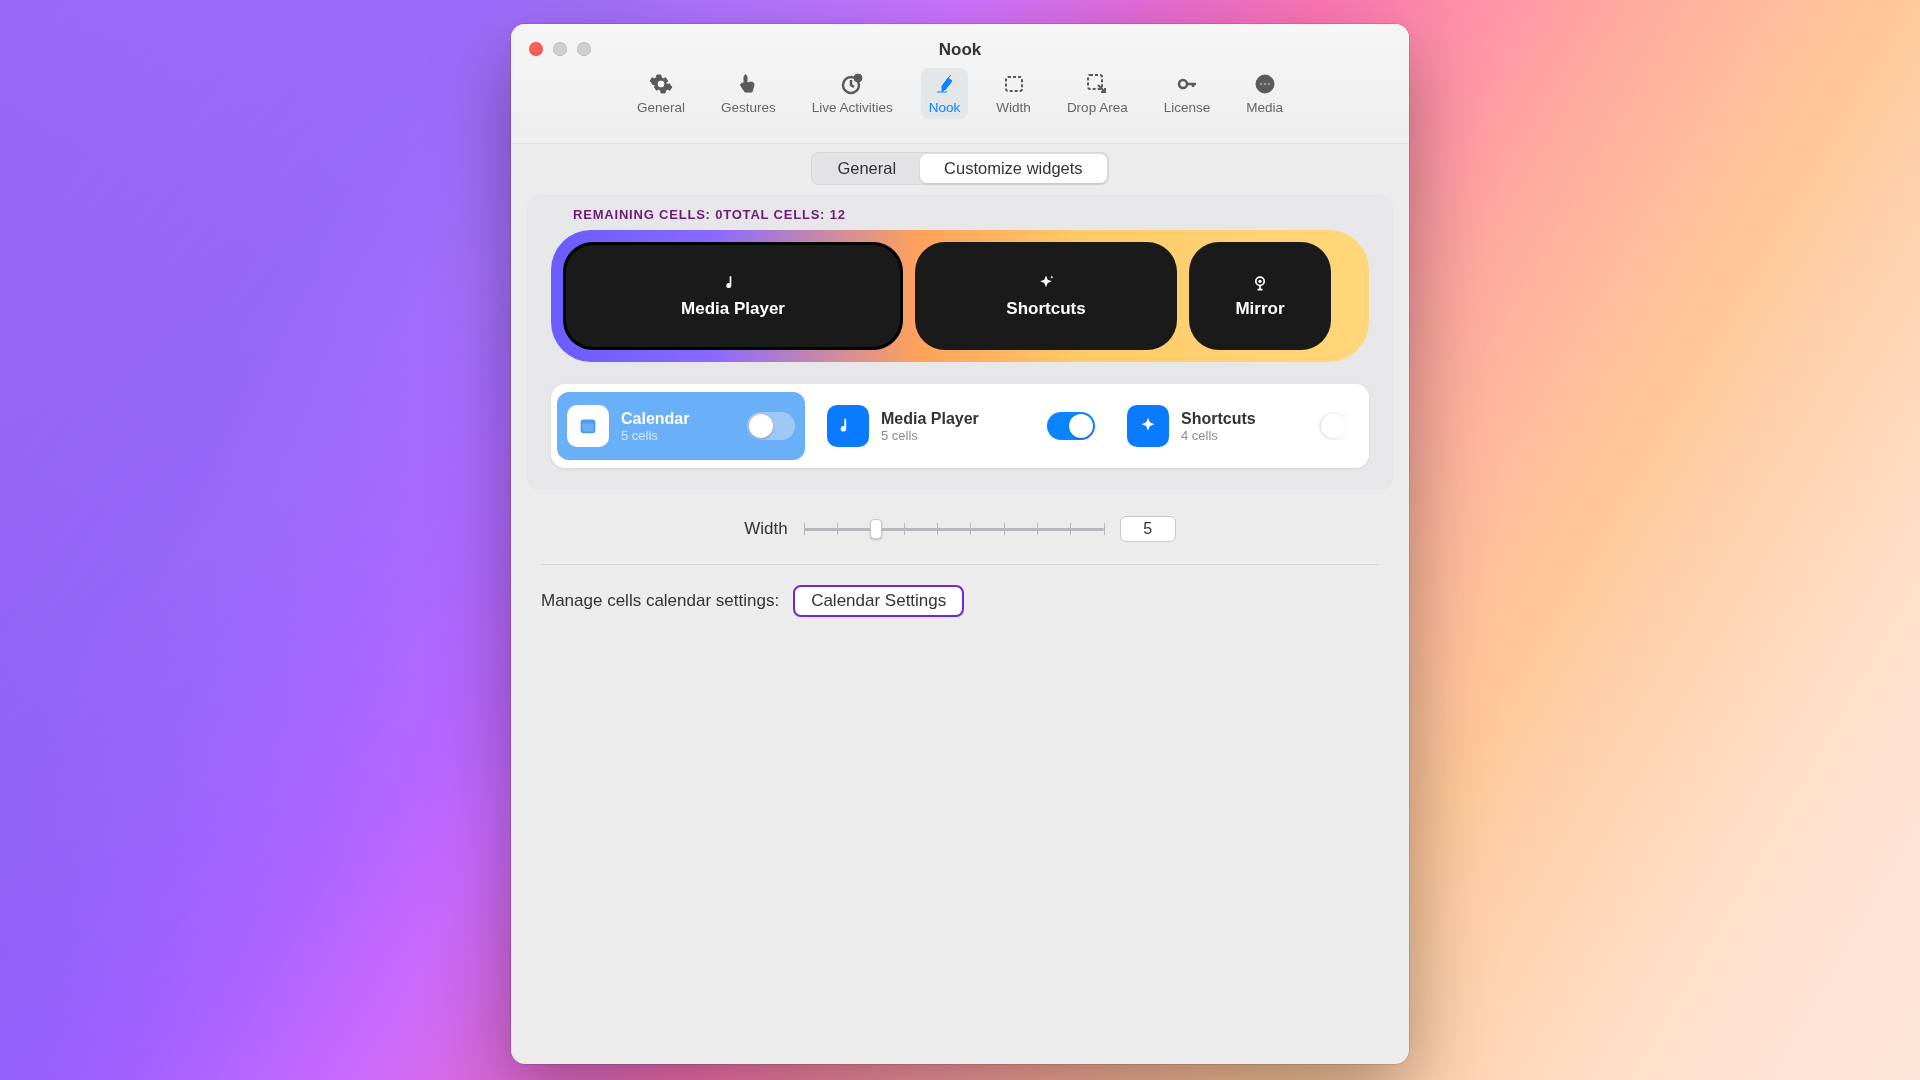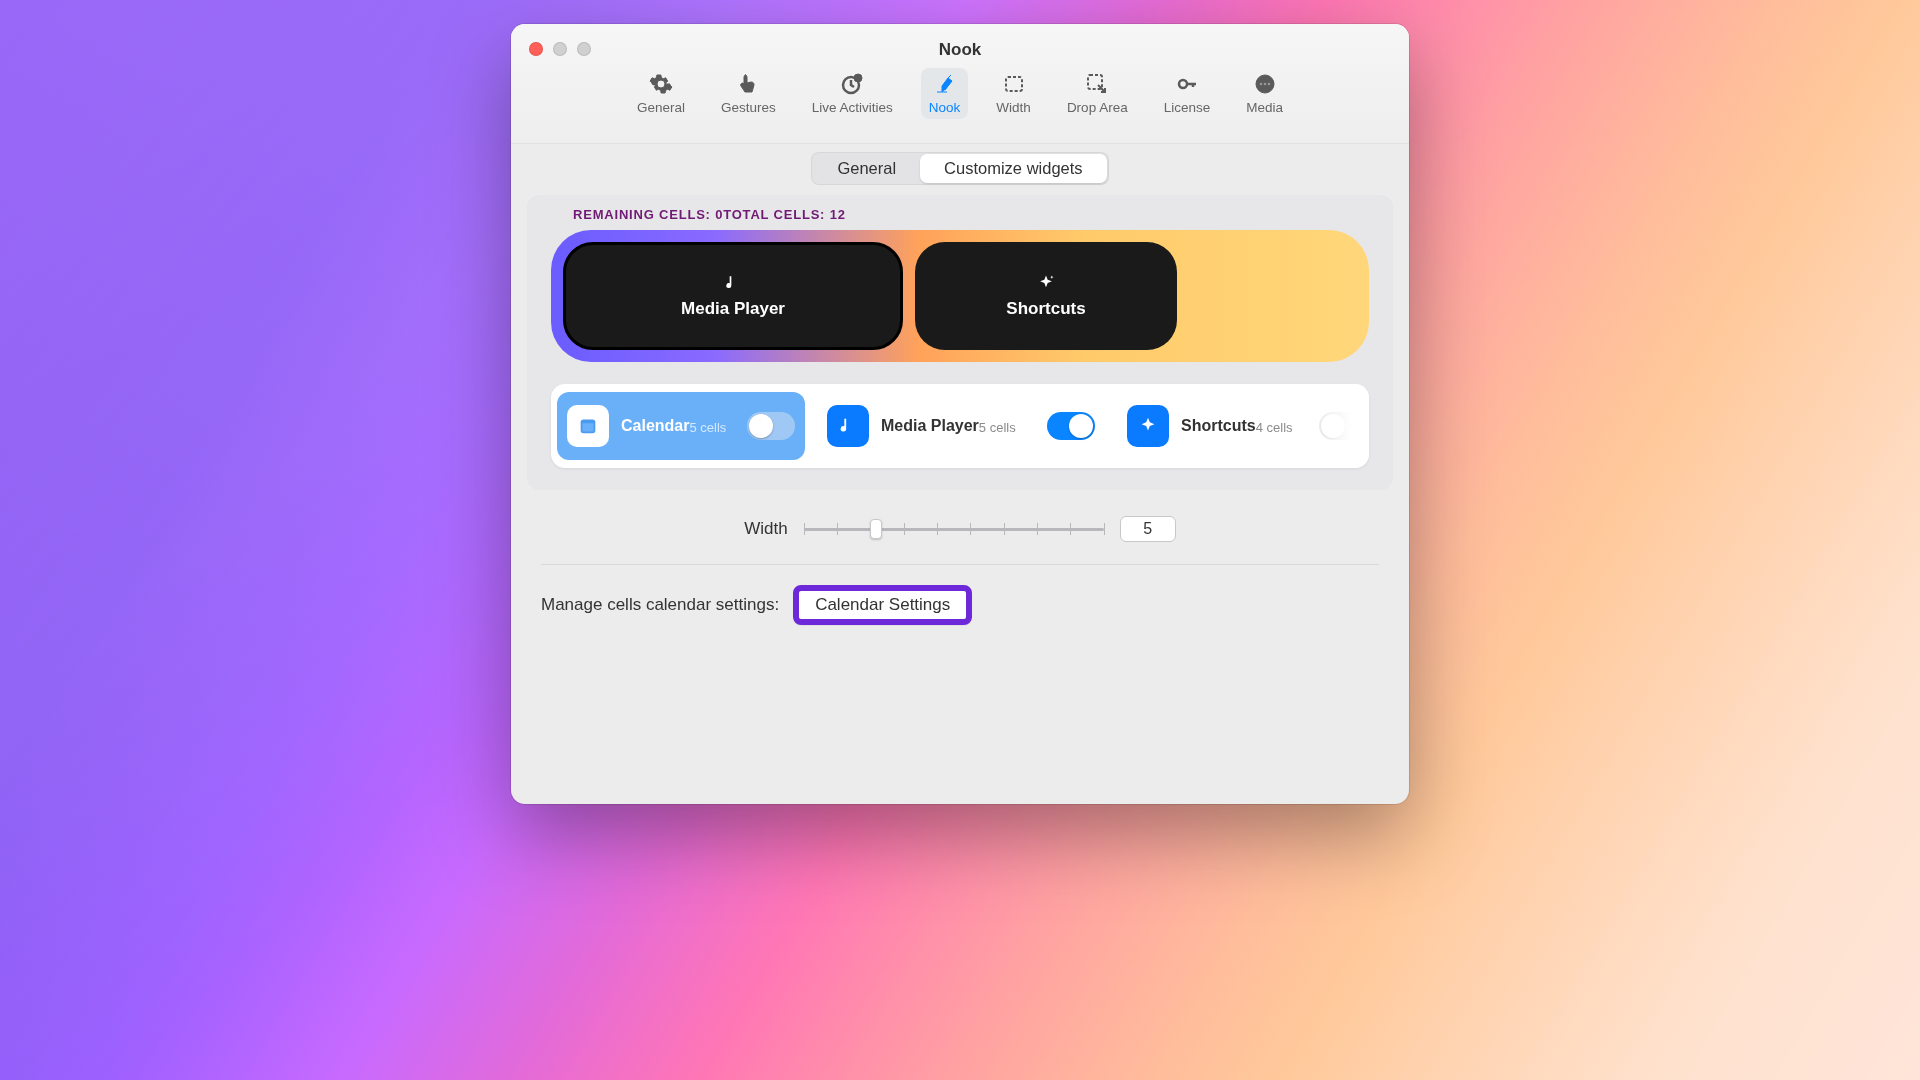--- a/index.html
+++ b/index.html
@@ -13,21 +13,21 @@
   .desktop::before {
     content:""; position:absolute; inset:0;
     background: linear-gradient(135deg, rgba(90,60,220,0.9) 0%, rgba(120,80,255,0.4) 25%, transparent 40%),
                 linear-gradient(300deg, rgba(255,120,170,0.9) 0%, rgba(255,150,120,0.5) 30%, transparent 55%);
     mix-blend-mode: screen;
   }
   
   .window {
     position: absolute;
     left: 511px; top: 24px;
-    width: 898px; height: 780px;
+    width: 898px; height: 1040px;
     background: #ececec;
     border-radius: 14px;
     box-shadow: 0 30px 80px rgba(0,0,0,0.35), 0 0 0 1px rgba(0,0,0,0.1);
     display: flex; flex-direction: column;
     overflow: hidden;
   }
   
   .titlebar {
     height: 120px;
     border-bottom: 1px solid rgba(0,0,0,0.08);
@@ -93,21 +93,21 @@
     pointer-events:none;
   }
   .wcard {
     height:68px; border-radius:12px; display:flex; align-items:center; padding:0 10px; gap:12px; flex:0 0 auto;
   }
   .wcard.selected { background:#6ab0f8; width:248px; color:#fff;}
   .wcard.plain { width:288px; }
   .wcard.plain2 { width:260px; }
   .wicon { width:42px; height:42px; border-radius:10px; display:flex; align-items:center; justify-content:center;}
   .wicon svg { width:22px; height:22px; fill:#fff;}
-  .wtext { display:flex; flex-direction:row;align-items:flex-end; }
+  .wtext { display:flex; flex-direction:column; }
   .wtitle { font-weight:600; font-size:16px;}
   .wsub { font-size:13px; opacity:0.85;}
   .wcard.selected .wicon { background:#fff;} 
   .wcard.selected .wicon svg { fill:#4a9af0;}
   .wcard.selected .wsub { color: #e8f2ff;}
   .wicon.blue { background:#0a7aff;}
   .toggle { margin-left:auto; width:48px; height:28px; border-radius:20px; position:relative;}
   .toggle.on { background:#0a84ff;}
   .toggle.off { background:#cfcfd3;}
   .toggle.sel-off { background:#a0c8f5;}
@@ -116,21 +116,21 @@
   
   .detail { margin: 0 30px; }
   .width-row { display:flex; align-items:center; justify-content:center; gap:16px; padding:26px 0 22px; color:#333; font-size:17px;}
   .slider { position:relative; width:300px; height:20px;}
   .track { position:absolute; left:0; right:0; top:9px; height:3px; background:#b8b8bc; border-radius:2px;}
   .tick { position:absolute; top:4px; width:1px; height:12px; background:#b8b8bc;}
   .thumb { position:absolute; top:0; width:12px; height:20px; background:#fff; border:1px solid #c8c8cc; border-radius:4px; box-shadow:0 1px 2px rgba(0,0,0,0.2);}
   .numbox { width:56px; height:26px; border:1px solid #c8c8cc; border-radius:6px; background:#fff; text-align:center; font-size:16px; display:flex; align-items:center; justify-content:center;}
   .divider { height:1px; background:#d8d8dc; margin:0 0 20px;}
   .manage-row { display:flex; align-items:center; gap:14px; font-size:17px; color:#333;}
-  .macbtn { background:#fff; border:6px solid #6d28d9; border-radius:8px; padding:4px 16px; font-size:17px; color:#333; box-shadow:0 1px 1px rgba(0,0,0,0.05); font-family:inherit;}
+  .macbtn { background:#fff; border:2px solid #6d28d9; border-radius:8px; padding:4px 16px; font-size:17px; color:#333; box-shadow:0 1px 1px rgba(0,0,0,0.05); font-family:inherit;}
 </style>
 </head>
 <body>
 
 <div class="desktop">
   <div class="window">
 
     <div class="titlebar">
       <div class="traffic">
         <div class="dot red"></div>
@@ -233,20 +233,28 @@
             <svg viewBox="0 0 24 24">
                 <path d="M10 4v11a3 3 0 11-2-2.8V4h2z"></path>
               </svg>
             <span class="pt">Media Player</span>
           </div>
           <div class="pill-inner pi2">
             <svg viewBox="0 0 24 24">
                 <path d="M12 3l2 5 5 2-5 2-2 5-2-5-5-2 5-2 2-5zM19 3l.7 1.6L21 5l-1.3.4L19 7l-.7-1.6L17 5l1.3-.4L19 3z"></path>
               </svg>
             <span class="pt">Shortcuts</span>
+          </div>
+          <div class="pill-inner pi3">
+            <svg viewBox="0 0 24 24">
+                <circle cx="12" cy="10" r="5" fill="none" stroke="#fff" stroke-width="2"></circle>
+                <circle cx="12" cy="10" r="2"></circle>
+                <path d="M12 15v5M9 20h6" stroke="#fff" stroke-width="2" fill="none"></path>
+              </svg>
+            <span class="pt">Mirror</span>
           </div>
         </div>
 
         <div class="widgets-strip">
           <div class="wcard selected">
             <div class="wicon">
                 <svg viewBox="0 0 24 24">
                   <rect x="4" y="5" width="16" height="15" rx="3"></rect>
                   <rect x="6" y="9" width="12" height="9" rx="1" fill="#6ab0f8"></rect>
                 </svg>

